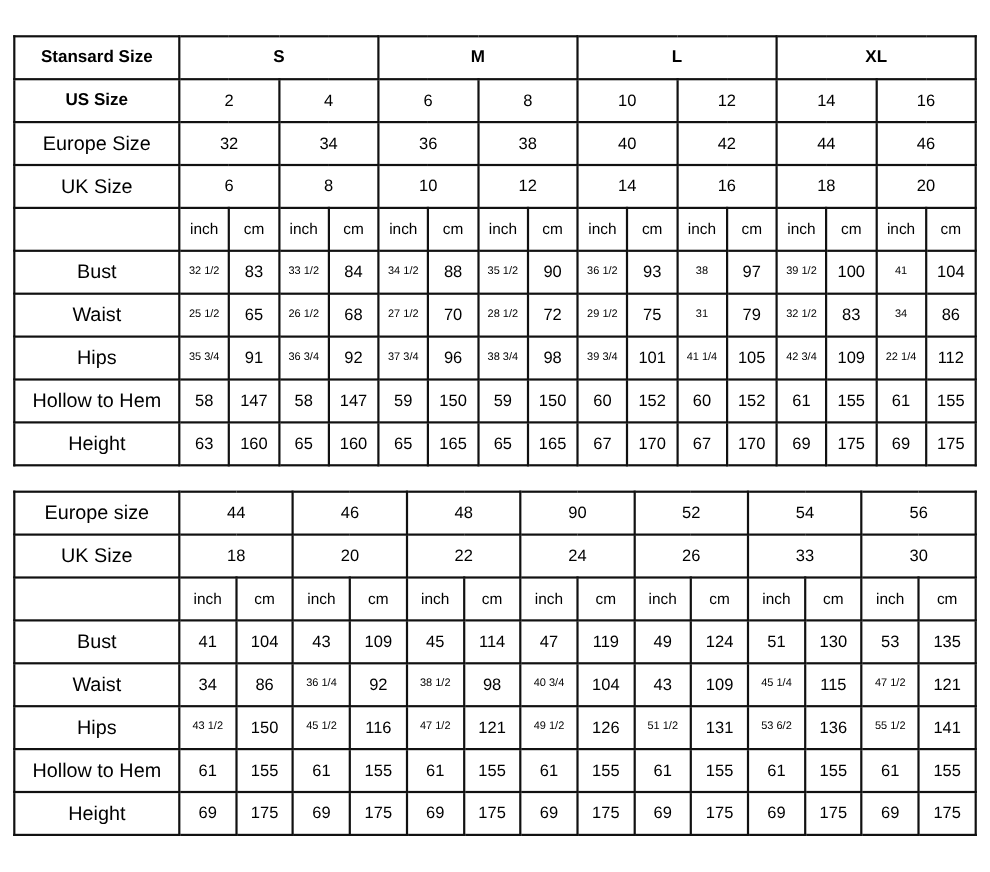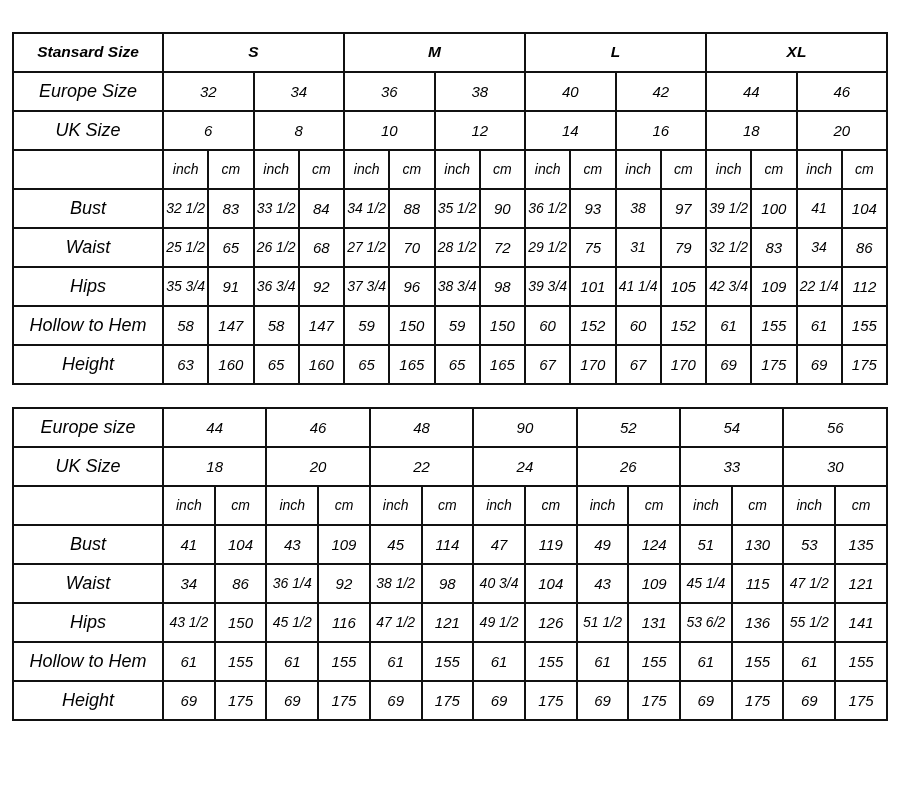--- a/index.html
+++ b/index.html
@@ -13,21 +13,20 @@
     font-family: "Liberation Sans", sans-serif;
     color: #000000;
     overflow: hidden;
   }
   .page {
     position: relative;
     width: 900px;
     height: 793px;
     box-sizing: border-box;
     padding: 32px 20px 12px 12px;
-    font-style: italic;
   }
   table {
     border-collapse: collapse;
     table-layout: fixed;
     width: 876px;
     background: #fff;
   }
   table td, table th {
     border: 2px solid #111111;
     text-align: center;
@@ -41,21 +40,21 @@
     overflow: hidden;
   }
   .bold {
     font-weight: bold;
     font-size: 15.5px;
   }
   .rowlabel {
     font-size: 18px;
   }
   .small {
-    font-size: 14px;
+    font-size: 10px;
     text-align: center;
   }
   .unitrow td {
     font-size: 14px;
   }
   .spacer {
     height: 22px;
   }
   #std-table td:first-child, #plus-table td:first-child {
     width: 148px;
@@ -69,20 +68,31 @@
 <div class="page">
 
   <table id="std-table">
     <tbody>
       <tr>
         <td class="bold">Stansard Size</td>
         <td class="bold" colspan="4">S</td>
         <td class="bold" colspan="4">M</td>
         <td class="bold" colspan="4">L</td>
         <td class="bold" colspan="4">XL</td>
+      </tr>
+      <tr>
+        <td class="bold">US Size</td>
+        <td colspan="2">2</td>
+        <td colspan="2">4</td>
+        <td colspan="2">6</td>
+        <td colspan="2">8</td>
+        <td colspan="2">10</td>
+        <td colspan="2">12</td>
+        <td colspan="2">14</td>
+        <td colspan="2">16</td>
       </tr>
       <tr>
         <td class="rowlabel">Europe Size</td>
         <td colspan="2">32</td>
         <td colspan="2">34</td>
         <td colspan="2">36</td>
         <td colspan="2">38</td>
         <td colspan="2">40</td>
         <td colspan="2">42</td>
         <td colspan="2">44</td>

